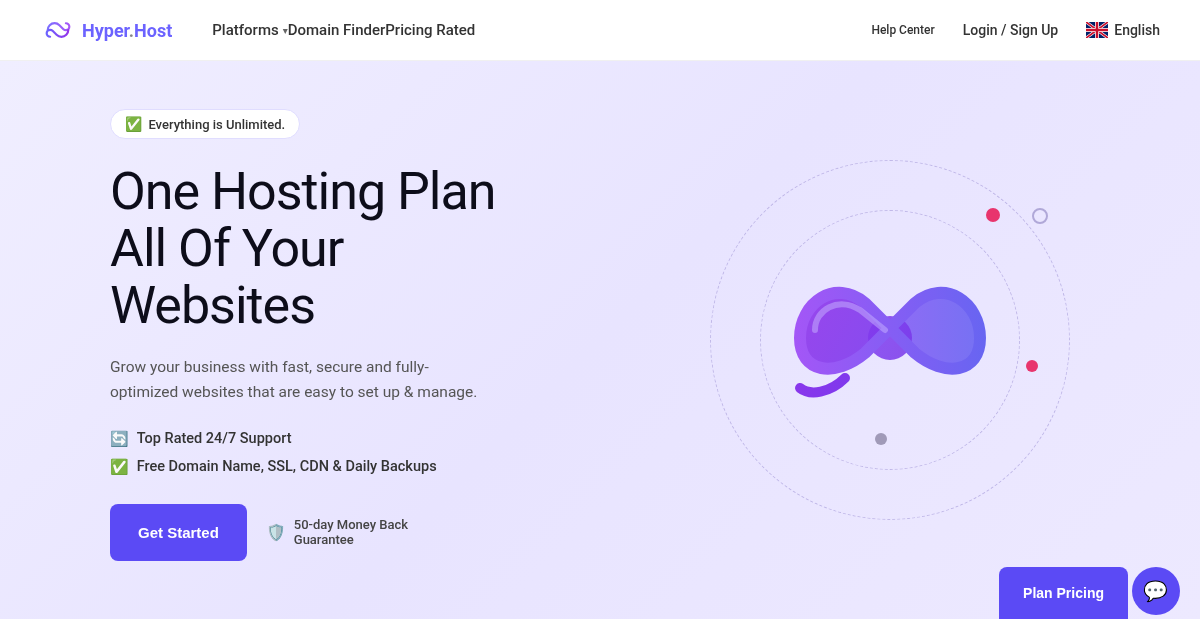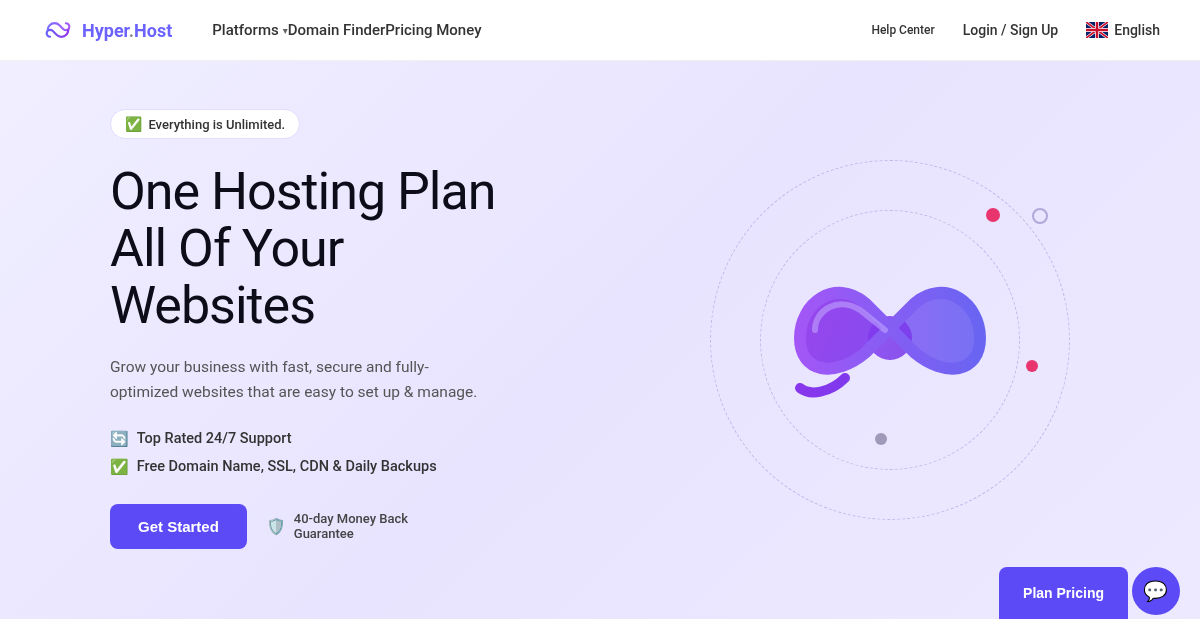--- a/index.html
+++ b/index.html
@@ -147,21 +147,21 @@
     }
     .cta-row {
       display: flex;
       align-items: center;
       gap: 20px;
     }
     .get-started-btn {
       background: #5b4af5;
       color: #fff;
       border: none;
-      padding: 14px 28px;
+      padding: 20px 28px;
       border-radius: 8px;
       font-size: 15px;
       font-weight: 600;
       cursor: pointer;
       transition: background 0.2s;
     }
     .money-back {
       display: flex;
       align-items: center;
       gap: 7px;
@@ -301,21 +301,21 @@
 
   <div class="nav-links">
     <div class="nav-item">
       <span>Platforms</span>
       <span class="chevron">▾</span>
     </div>
     <div class="nav-item">
       <span>Domain Finder</span>
     </div>
     <div class="nav-item">
-      <span>Pricing Money</span>
+      <span>Pricing Rated</span>
     </div>
   </div>
 
   <div class="nav-right">
     <span class="help-link">Help Center</span>
     <span class="login-link">Login / Sign Up</span>
     <div class="lang-selector">
 
       <svg width="22" height="16" viewBox="0 0 22 16">
         <rect width="22" height="16" rx="2" fill="#012169"></rect>
@@ -353,21 +353,21 @@
         <span class="feature-icon">✅</span>
         <span>Free Domain Name, SSL, CDN &amp; Daily Backups</span>
       </div>
     </div>
 
     <div class="cta-row">
       <button class="get-started-btn">Get Started</button>
       <div class="money-back">
         <span class="shield-icon">🛡️</span>
         <span>
-          <span>40-day Money Back</span><br>
+          <span>50-day Money Back</span><br>
           <span>Guarantee</span>
         </span>
       </div>
     </div>
   </div>
 
   <div class="hero-right">
     <div class="illustration-container">
 
       <div class="dashed-circle circle-outer"></div>

